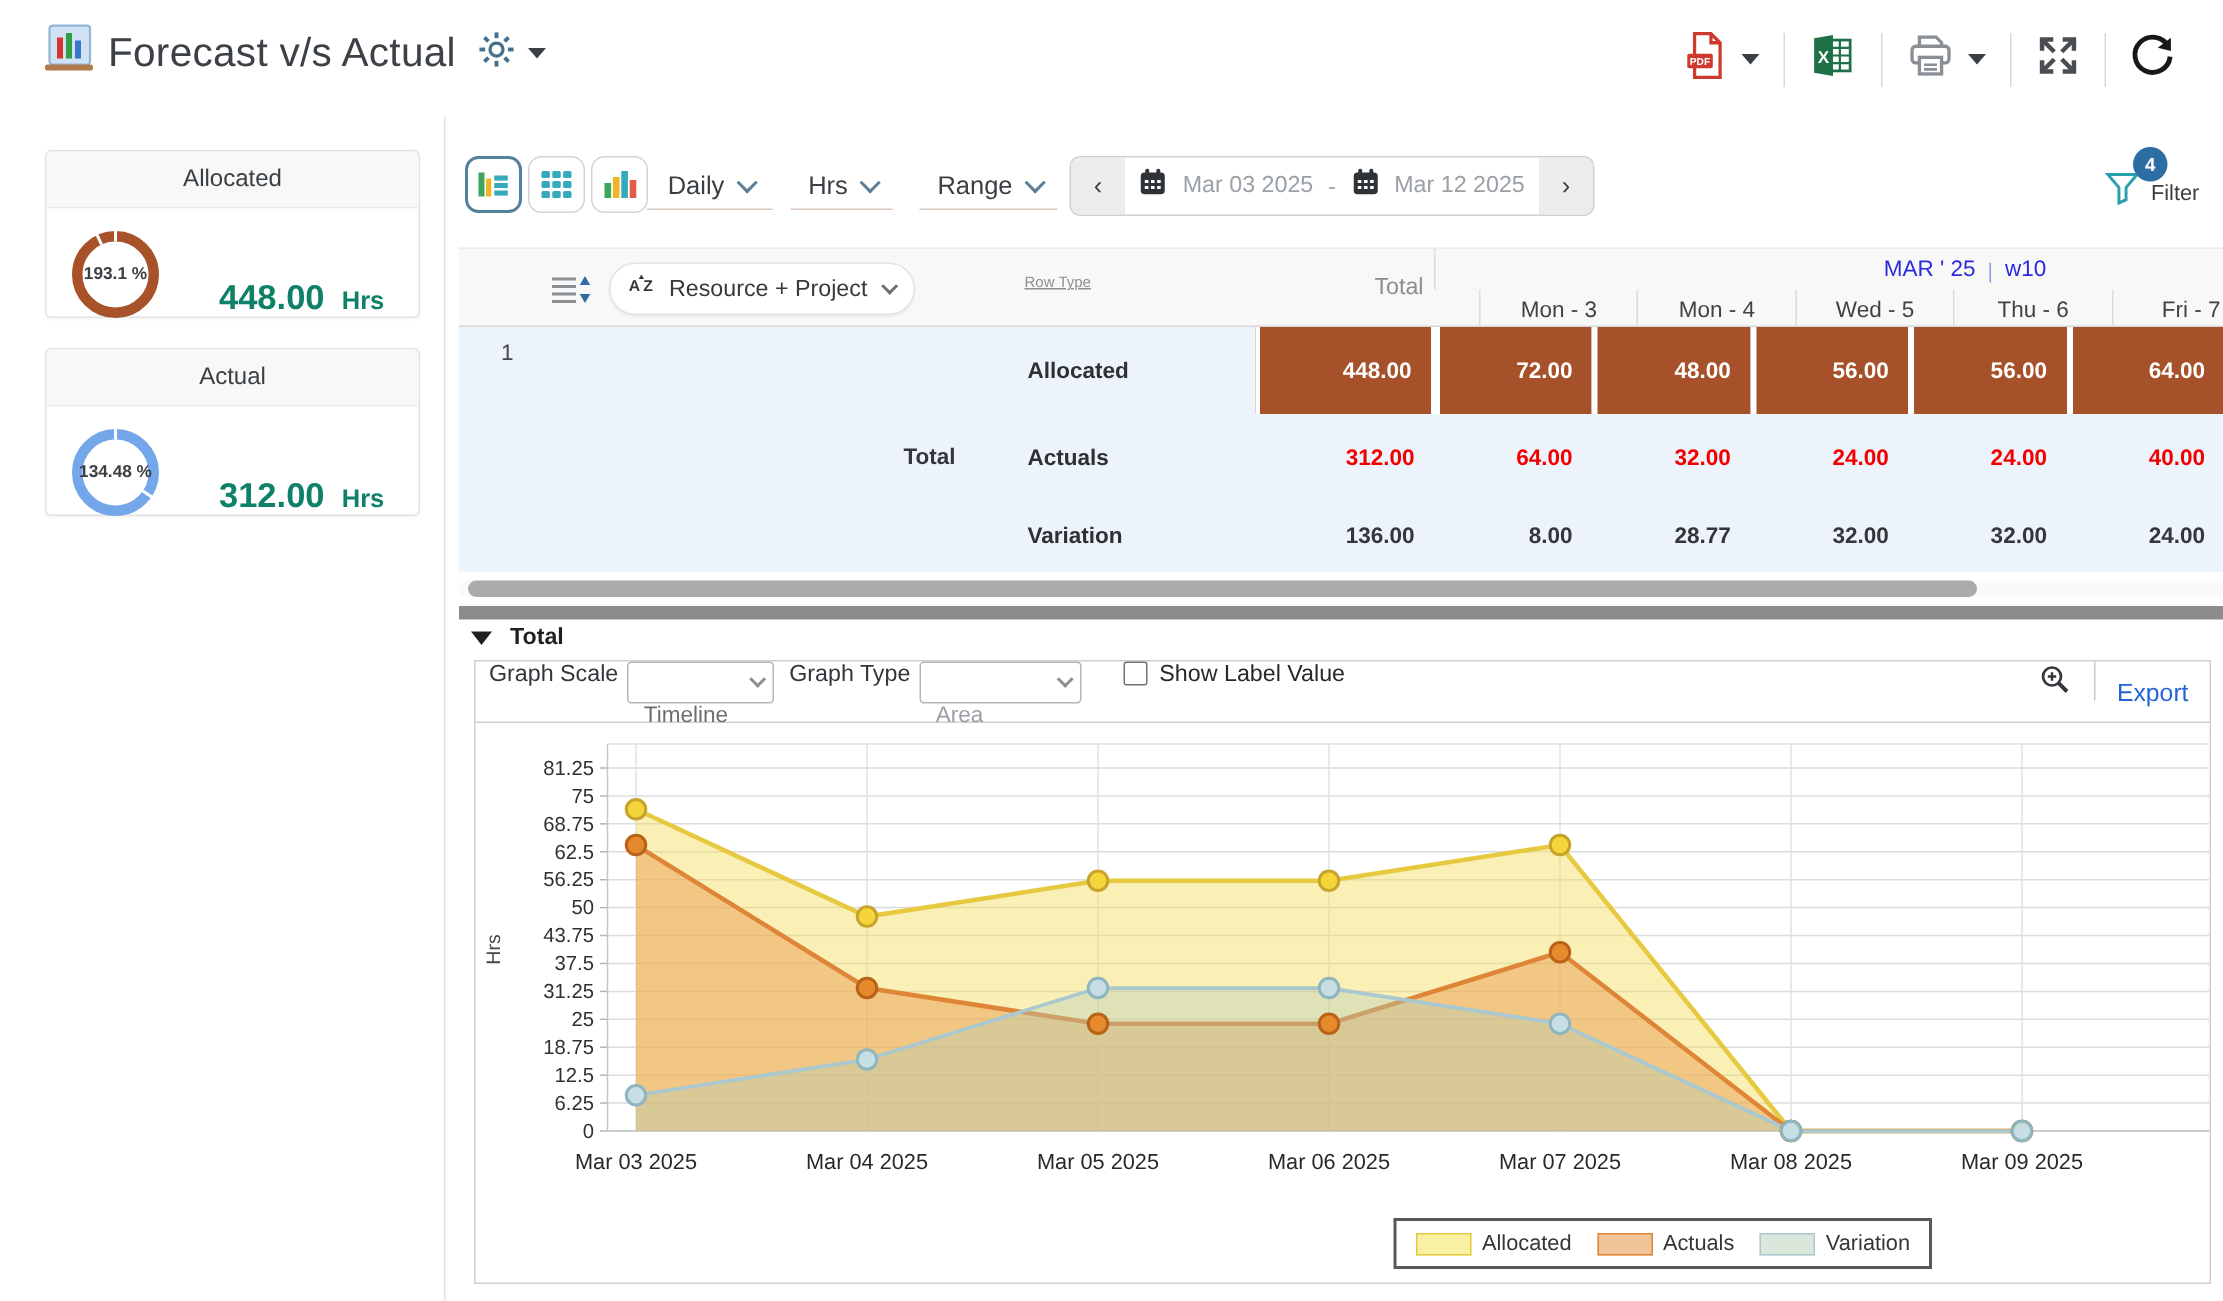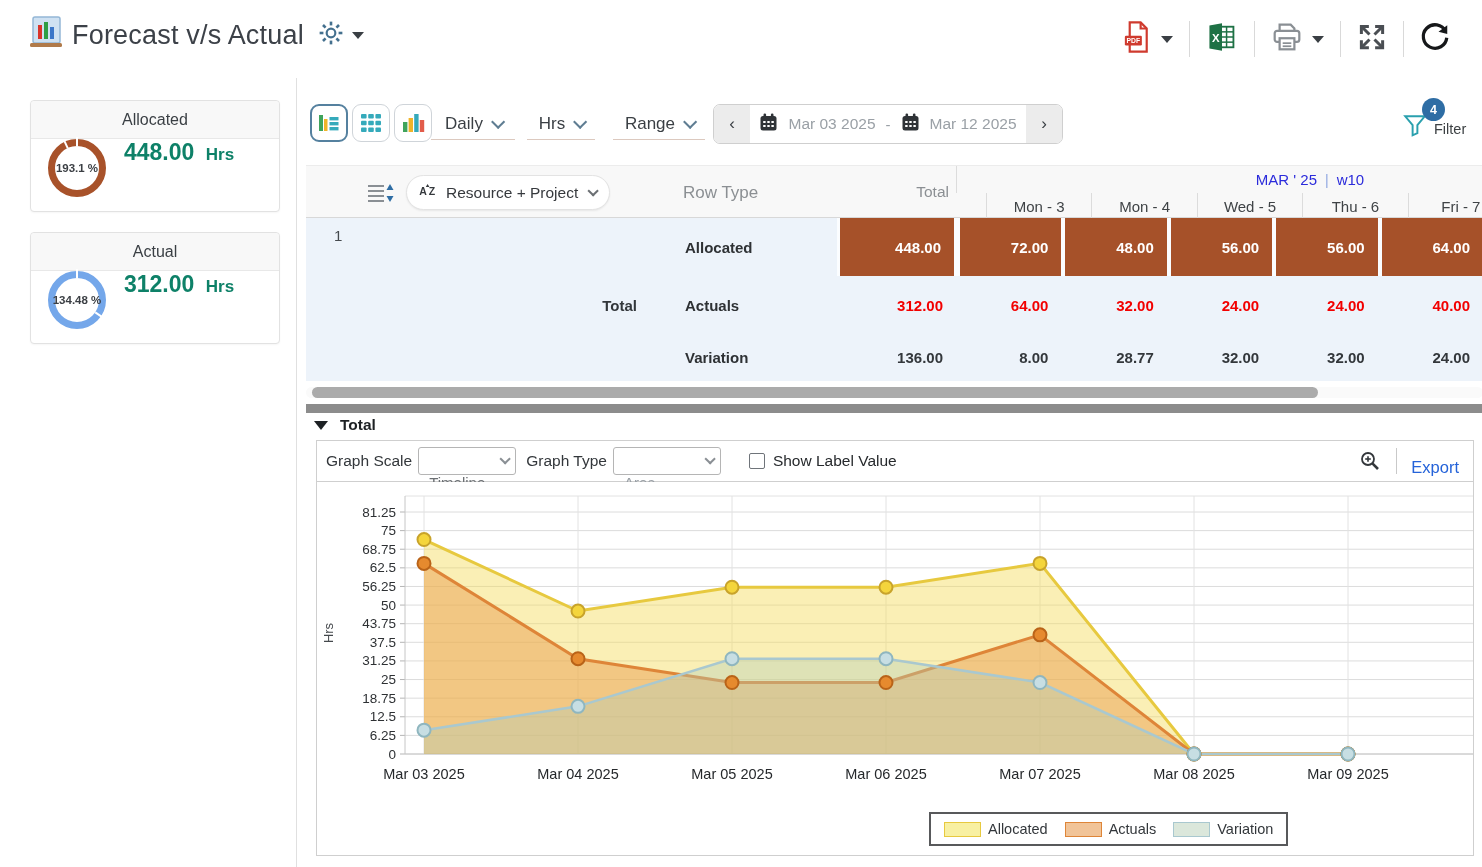--- a/index.html
+++ b/index.html
@@ -14,21 +14,21 @@
   .gear-wrap { display:flex; align-items:center; gap:8px; margin-left:6px; }
   .caret { width:0; height:0; border-left:6px solid transparent; border-right:6px solid transparent; border-top:7px solid #3a3f44; display:inline-block; }
   .header-actions { position:absolute; right:16px; top:20px; display:flex; align-items:center; }
   .ha-group { display:flex; align-items:center; gap:9px; padding:0 16px; }
   .ha-divider { width:1px; height:36px; background:#d9d9d9; }
 
   
   .sidebar { position:absolute; left:0; top:78px; width:296px; height:789px; background:#fff; }
   .stat-card { position:absolute; left:30px; width:250px; height:112px; border:1px solid #e2e2e2; border-radius:4px; background:#fff; box-shadow:0 1px 2px rgba(0,0,0,.04); }
   .stat-card .card-head { height:38px; background:#f8f8f8; border-bottom:1px solid #e8e8e8; border-radius:4px 4px 0 0; display:flex; align-items:center; justify-content:center; font-size:16px; color:#3a3f44; }
-  .stat-card .card-body { height:73px; display:flex; align-items:flex-start; padding-left:17px; }
+  .stat-card .card-body { height:73px; display:flex; align-items:flex-end; padding-left:17px;gap:22px; }
   .ring { position:relative; width:58px; height:58px; border-radius:50%; border:7px solid #a8522a; display:flex; align-items:center; justify-content:center; }
   .ring .pct { font-size:11.5px; font-weight:bold; color:#3b3f44; white-space:nowrap; }
   .ring .notch, .ring .notch2 { position:absolute; left:50%; top:50%; width:44px; height:44px; margin:-22px 0 0 -22px; pointer-events:none; }
   .ring .notch::before, .ring .notch2::before { content:""; position:absolute; left:50%; top:-9px; width:2px; height:9px; margin-left:-1px; background:#fff; }
   .card-0 .notch2 { transform:rotate(335deg); }
   .card-1 .ring { border-color:#74a7ea; }
   .card-1 .notch2 { transform:rotate(124deg); }
   .stat-value { margin-left:18px; color:#0e8168; }
   .stat-value .num { font-size:23px; font-weight:bold; }
   .stat-value .unit { font-size:17px; font-weight:600; margin-left:7px; }
@@ -55,21 +55,21 @@
   .filter-badge { position:absolute; left:26px; top:0; width:23px; height:23px; border-radius:50%; background:#2e6da4; color:#fff; font-size:12.5px; font-weight:bold; display:flex; align-items:center; justify-content:center; z-index:2; }
   .filter-label { position:absolute; left:38px; top:23px; font-size:14.5px; color:#3c4043; }
   .funnel { position:absolute; left:6px; top:14px; }
 
   
   .table-wrap { position:absolute; left:9px; top:87px; width:1177px; }
   .thead { position:relative; height:53px; background:#f8f8f8; border-top:1px solid #ececec; border-bottom:1px solid #d8d8d8; }
   .sort-icon { position:absolute; left:60px; top:15px; cursor:pointer; }
   .group-pill { position:absolute; left:100px; top:9px; height:35px; padding:0 14px 0 12px; background:#fff; border:1px solid #e3e3e3; border-radius:18px; box-shadow:0 1px 2px rgba(0,0,0,.07); display:flex; align-items:center; gap:9px; cursor:pointer; }
   .group-pill .gp-label { font-size:15.5px; color:#36393d; }
-  .rowtype-h { position:absolute; left:377px; top:17px; font-size:17px; color:#8b8f93; }
+  .rowtype-h { position:absolute; left:377px; top:17px; font-size:10px; color:#8b8f93;text-decoration:underline; }
   .total-h { position:absolute; right:534px; top:17px; font-size:15.5px; color:#8b8f93; }
   .week-region { position:absolute; left:650px; top:0; width:527px; height:27px; border-left:1px solid #dcdcdc; display:flex; align-items:center; justify-content:center; padding-left:180px; gap:8px; }
   .week-month, .week-num { font-size:15px; color:#2b2bdb; }
   .week-bar { color:#8fa6e0; font-size:14px; }
   .day-row { position:absolute; left:680px; top:27px; width:527px; height:26px; display:flex; }
   .day-cell { flex:1; border-left:1px solid #dcdcdc; display:flex; align-items:center; justify-content:center; font-size:15px; color:#3f4346; }
 
   .tbody { background:#edf3fa; }
   .trow { position:relative; display:flex; }
   .r-alloc { height:58px; }
@@ -88,21 +88,21 @@
   .r-var .c-total, .r-var .c-day { color:#33373b; }
 
   .hscroll { position:absolute; left:9px; top:309px; width:1177px; height:11px; background:#fafafa; border-radius:6px; }
   .hscroll .thumb { position:absolute; left:6px; top:0; width:1006px; height:11px; border-radius:6px; background:#ababab; cursor:pointer; }
   .splitter { position:absolute; left:9px; top:326px; width:1177px; height:9px; background:#8c8c8c; cursor:row-resize; }
 
   
   .sec-head { position:absolute; left:17px; top:338px; display:flex; align-items:center; gap:12px; cursor:pointer; }
   .sec-tri { width:0; height:0; border-left:7px solid transparent; border-right:7px solid transparent; border-top:9px solid #1d2124; }
   .sec-title { font-size:15.5px; font-weight:bold; color:#1d2124; }
-  .controls-box { position:absolute; left:19px; top:362px; width:1158px; height:42px; border:1px solid #cfcfcf; background:#fff; display:flex; align-items:center; padding:0 14px 0 9px; }
+  .controls-box { position:absolute; left:19px; top:362px; width:1158px; height:42px; border:1px solid #cfcfcf; background:#fff; display:flex; align-items:flex-start; padding:0 14px 0 9px; }
   .ctl-label { font-size:15.5px; color:#33373b; }
   .sel { height:28px; border:1px solid #b5b5b5; border-radius:3px; background:#fff; display:flex; align-items:center; justify-content:space-between; padding:0 8px 0 10px; margin:0 10px 0 6px; cursor:pointer; }
   .sel .sel-val { font-size:15px; color:#6b6f73;margin-top:43px; }
   .sel-type .sel-val { color:#9aa0a6; }
   .sel-scale { width:98px; }
   .sel-type { width:108px; }
   .sel .chev { border-color:#8a8f94; width:8px; height:8px; }
   .cb { width:16px; height:16px; border:1.5px solid #6f747a; border-radius:2px; background:#fff; margin:0 8px 0 18px; cursor:pointer; }
   .cb-label { font-size:15.5px; color:#26292c; }
   .ctl-spacer { flex:1; }

